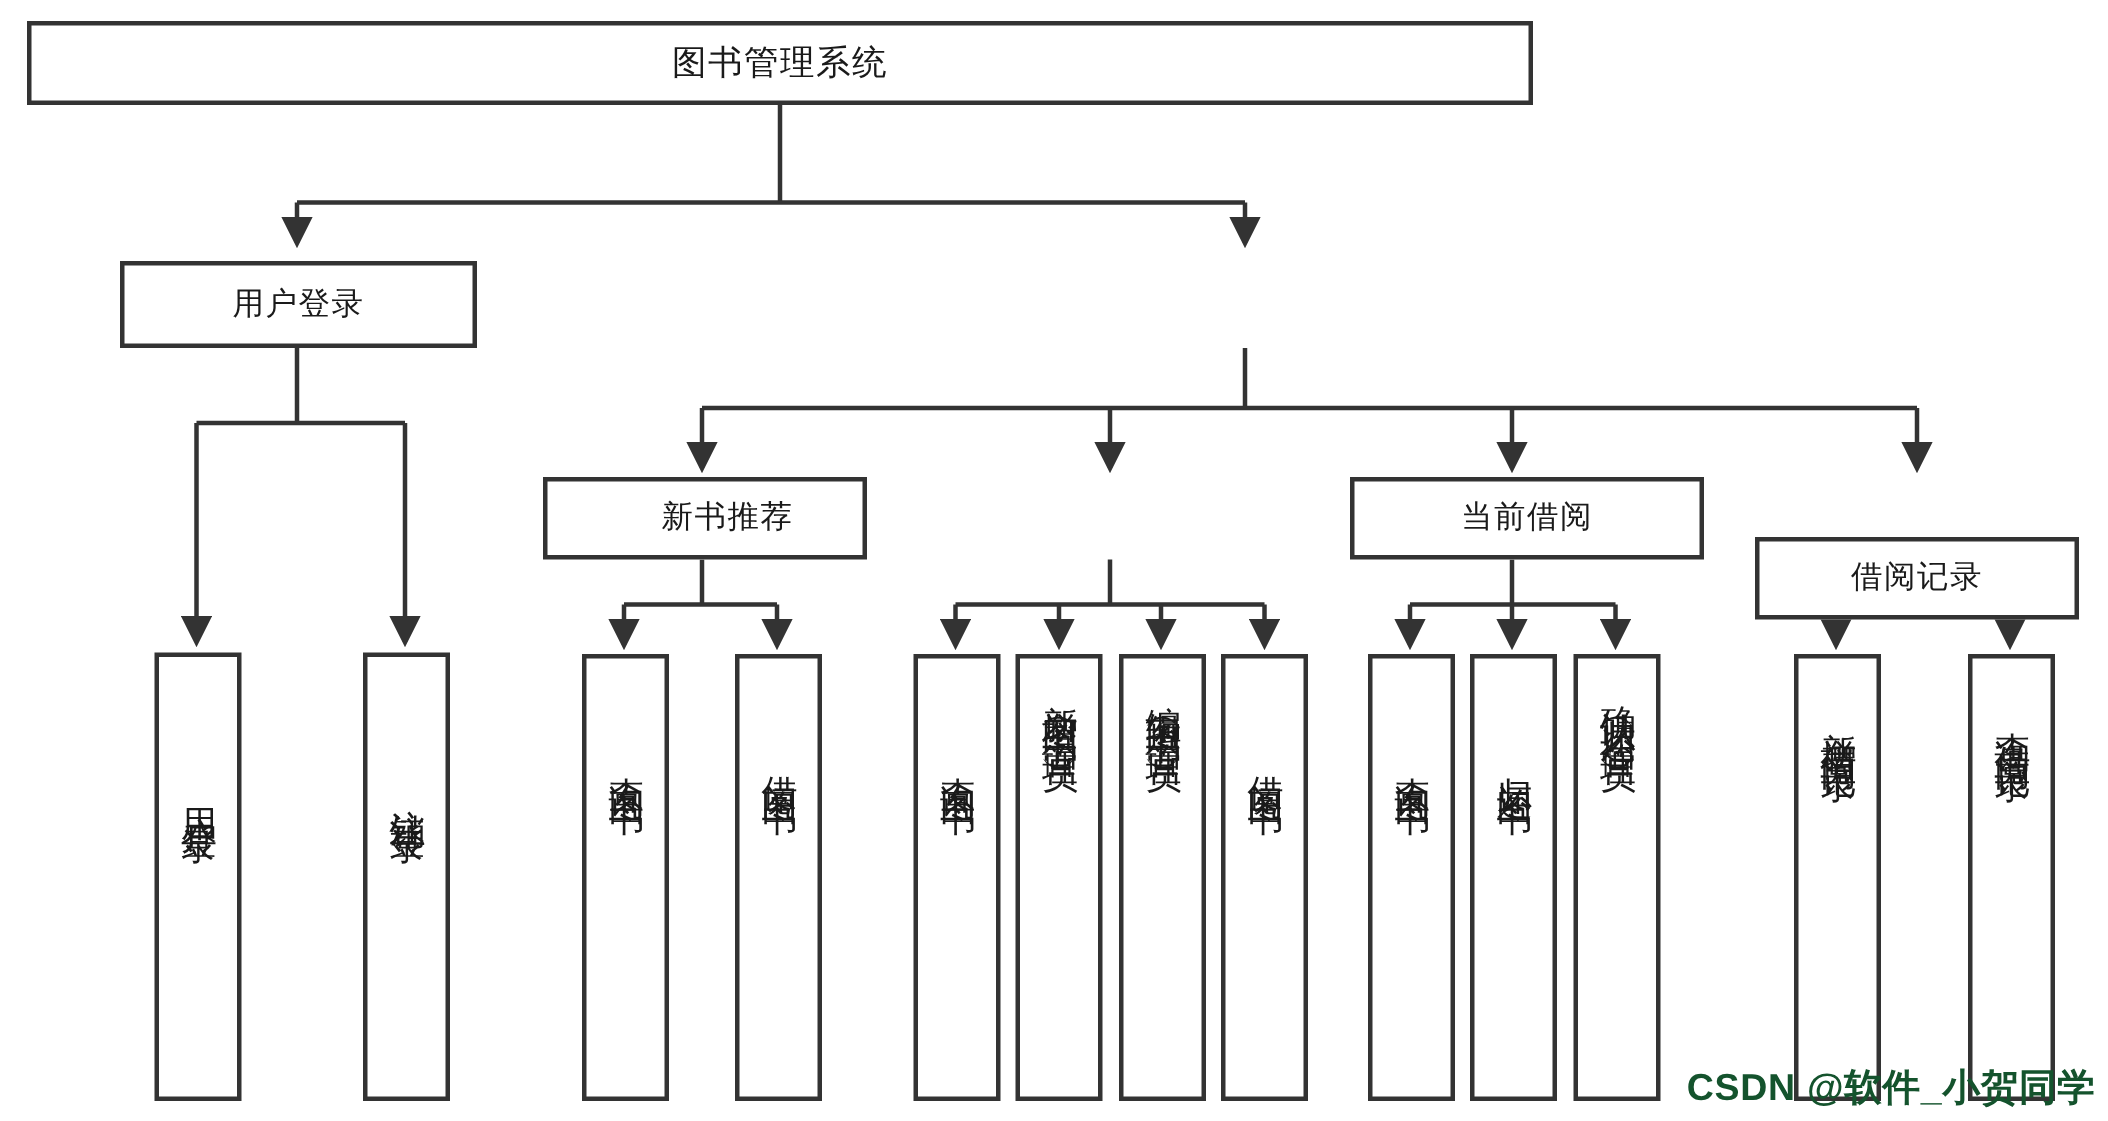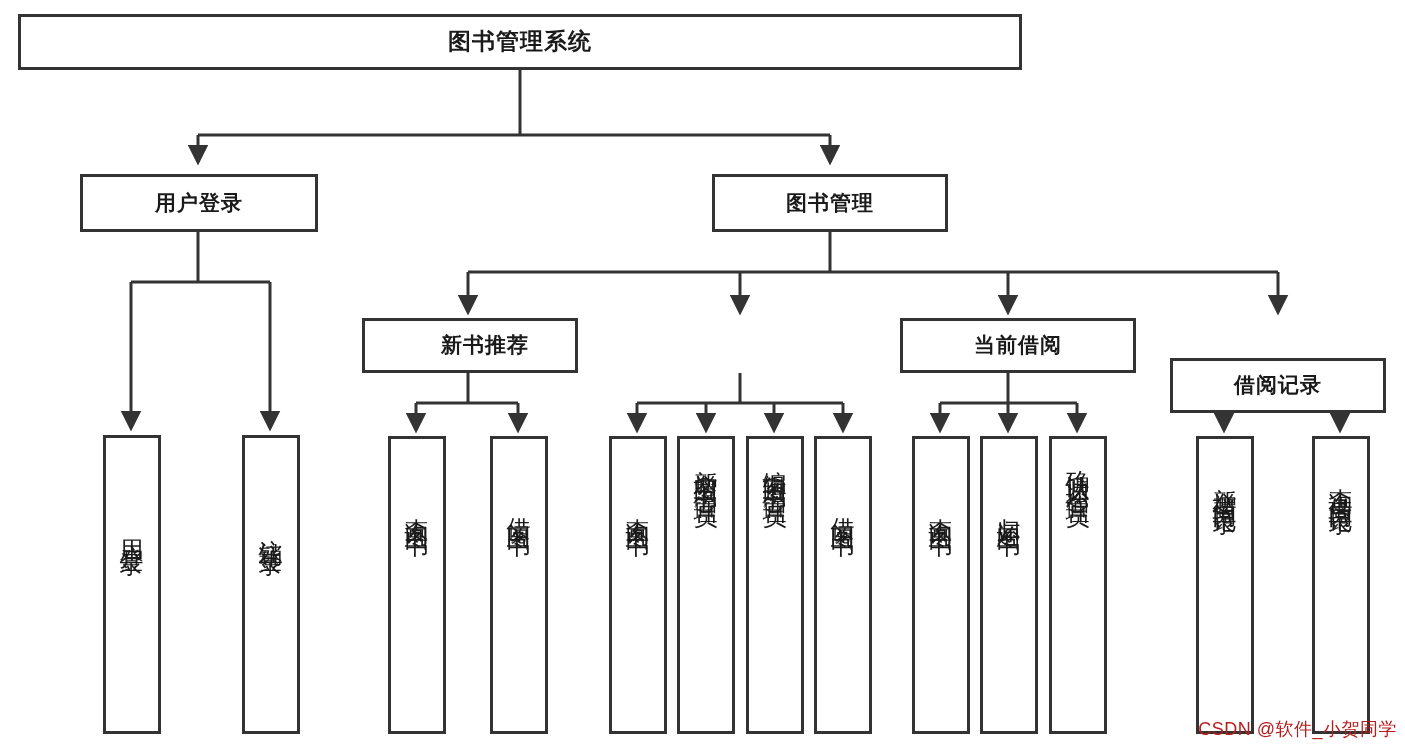--- a/index.html
+++ b/index.html
@@ -23,21 +23,21 @@
     color:#1a1a1a;
   }
   .node .lbl{
     display:block;
     text-align:center;
     line-height:1.18;
     letter-spacing:1px;
   }
 
   
-  .h-node .lbl{font-size:21px;font-weight:bold;}
+  .h-node .lbl{font-size:21px;}
   #n-root .lbl{font-size:23px;}
 
   
   .v-node{
     align-items:flex-start;
     justify-content:center;
     padding-top:8px;
   }
   .v-node .lbl{
     writing-mode:vertical-rl;
@@ -50,25 +50,26 @@
   
   .v-node.pad-lg{padding-top:82px;}
   .v-node.pad-md{padding-top:60px;}
   .v-node.pad-sm{padding-top:30px;}
   .v-node.pad-xs{padding-top:12px;}
 
   #watermark{
     position:absolute;
     right:8px;
     bottom:6px;
-    font-size:18px;
-    color:#b91c1c;
+    font-size:25px;
+    color:#14532d;
     letter-spacing:0.5px;
     white-space:nowrap;
     pointer-events:none;
+    font-weight:bold;
   }
 </style>
 </head>
 <body>
 
 <div id="stage">
 
   <svg id="wires" viewBox="0 0 1405 747">
     <defs>
       <marker id="arrow" viewBox="0 0 12 12" refX="10" refY="6" markerWidth="7" markerHeight="7" orient="auto-start-reverse">
@@ -120,23 +121,20 @@
   </svg>
 
   <div class="node h-node" id="n-root" style="left:18px;top:14px;width:1004px;height:56px;">
     <span class="lbl">图书管理系统</span>
   </div>
 
   <div class="node h-node" style="left:80px;top:174px;width:238px;height:58px;">
     <span class="lbl">用户登录</span>
   </div>
 
-  <div class="node h-node" style="left:712px;top:174px;width:236px;height:58px;">
-    <span class="lbl">图书管理</span>
-  </div>
 
   <div class="node h-node" style="left:362px;top:318px;width:216px;height:55px;padding-left:30px;">
     <span class="lbl">新书推荐</span>
   </div>
 
 
   <div class="node h-node" style="left:900px;top:318px;width:236px;height:55px;">
     <span class="lbl">当前借阅</span>
   </div>
 

